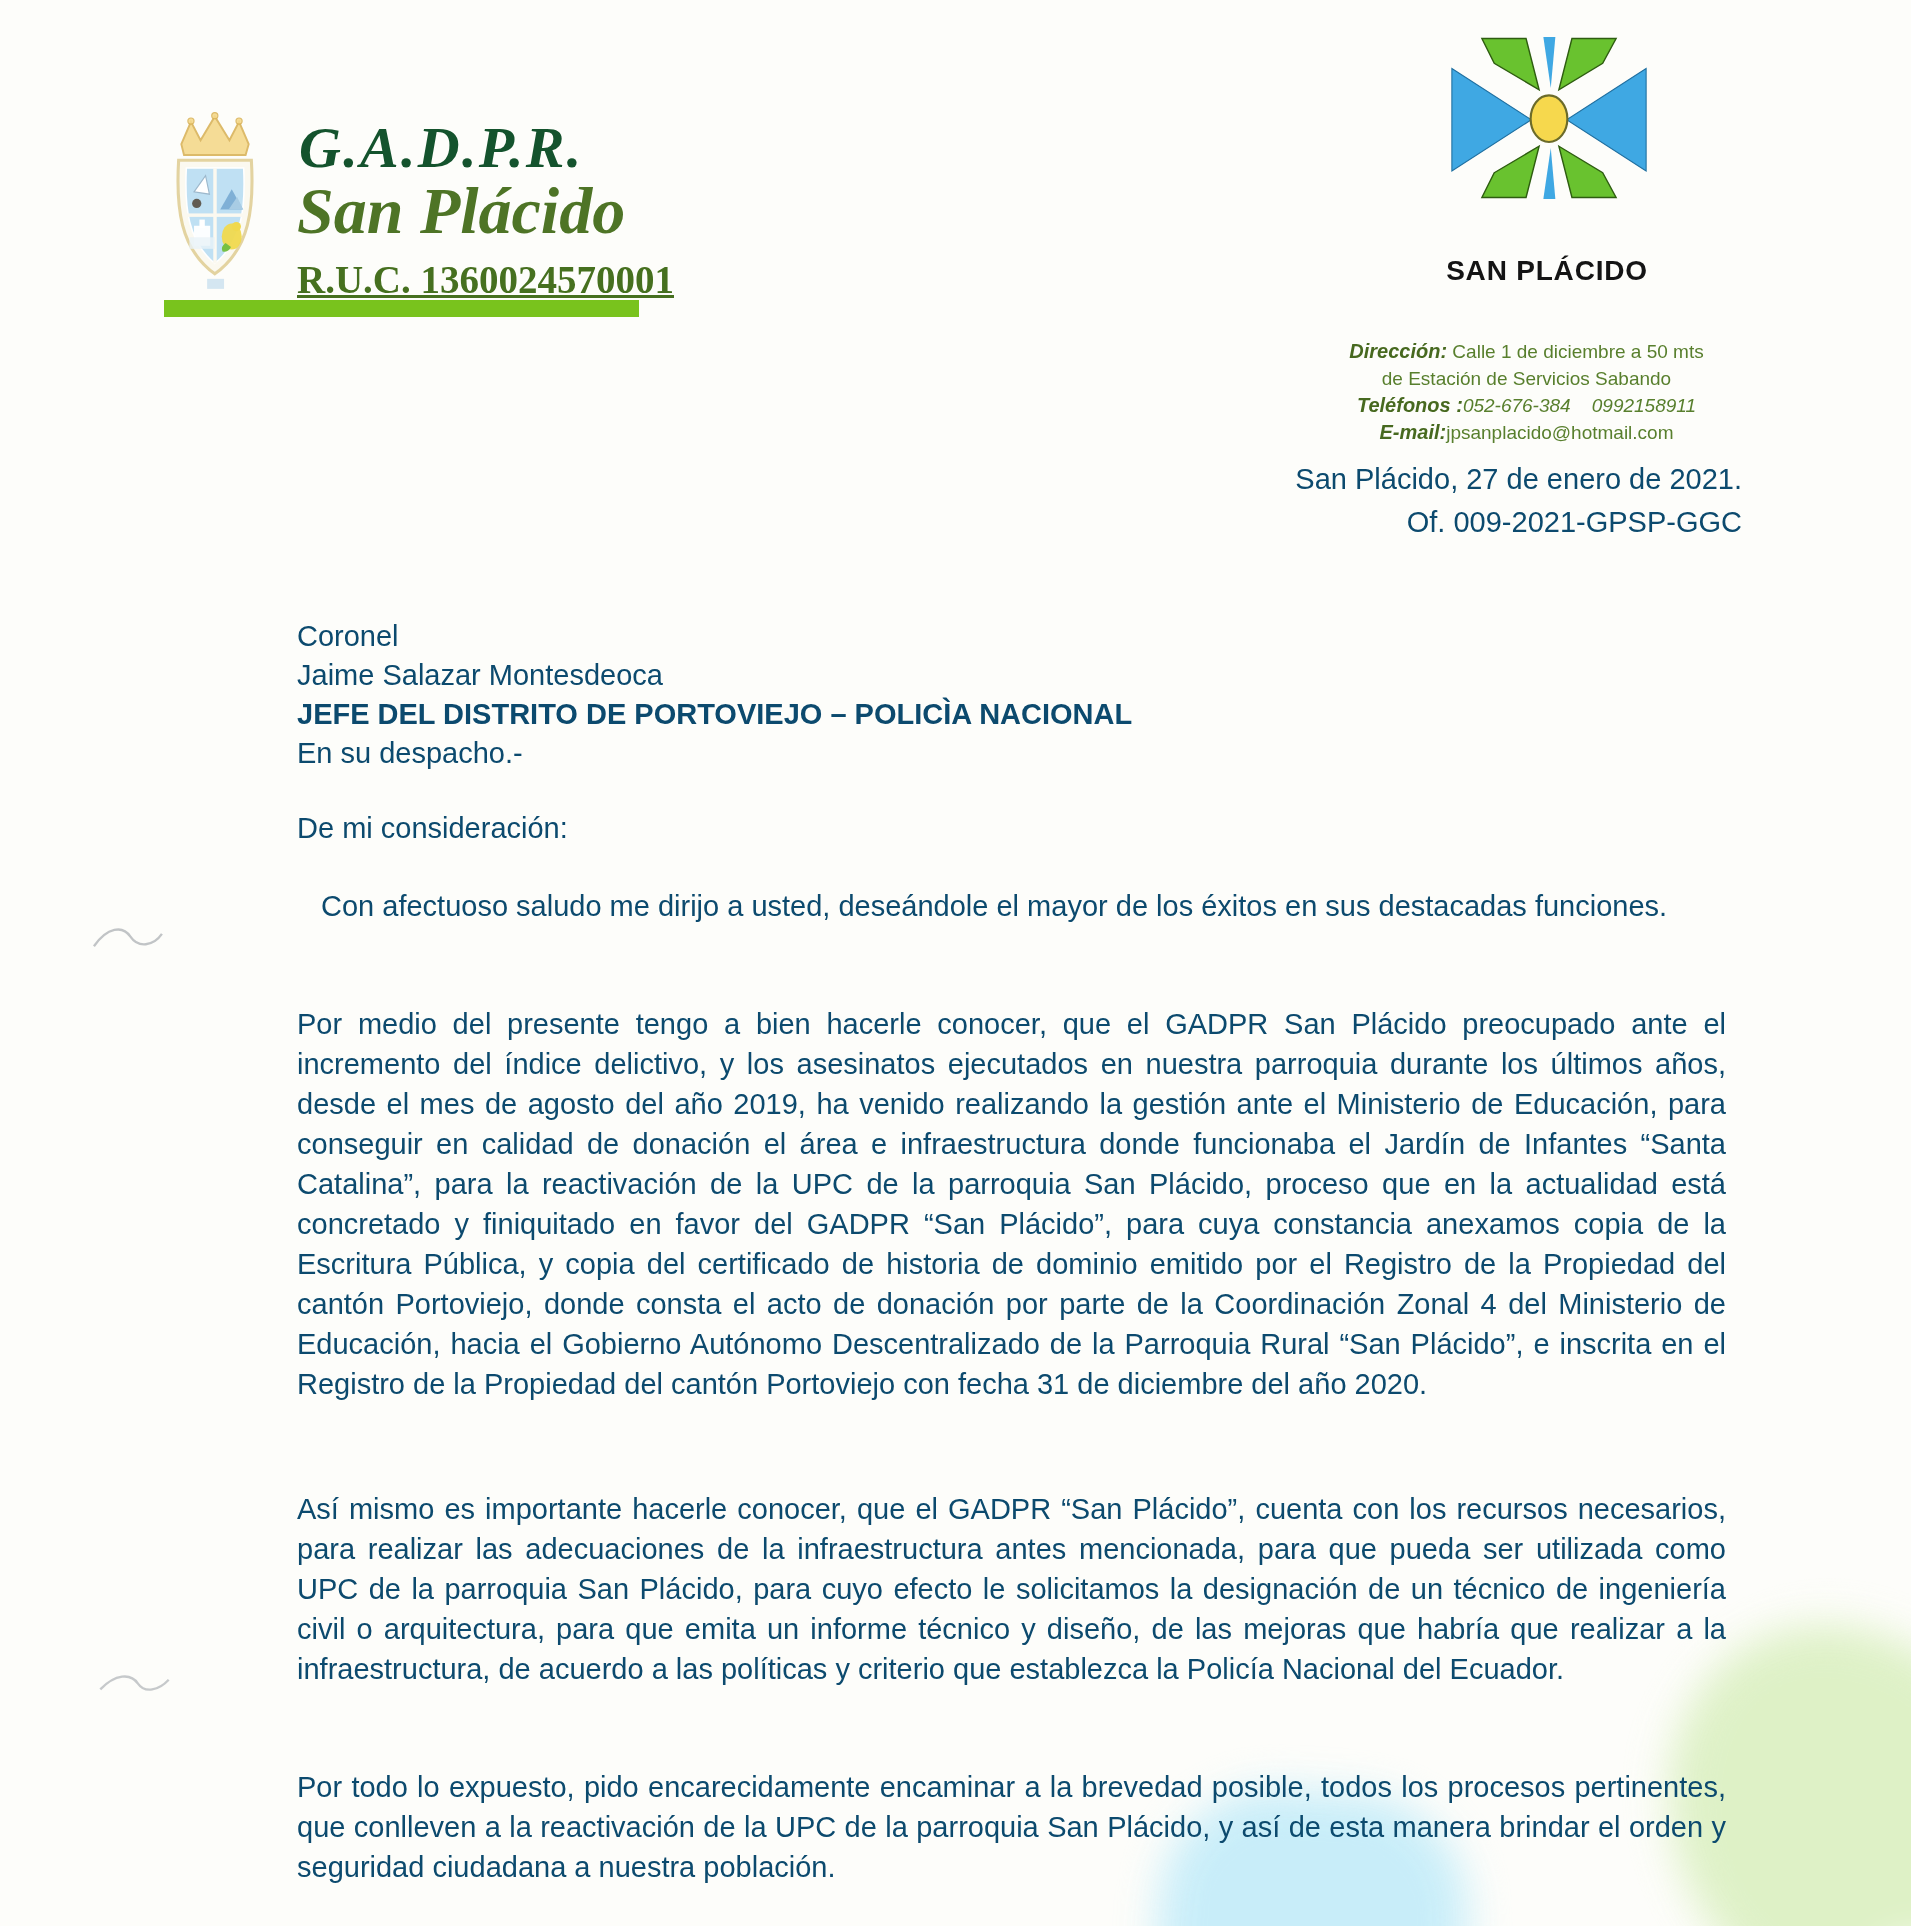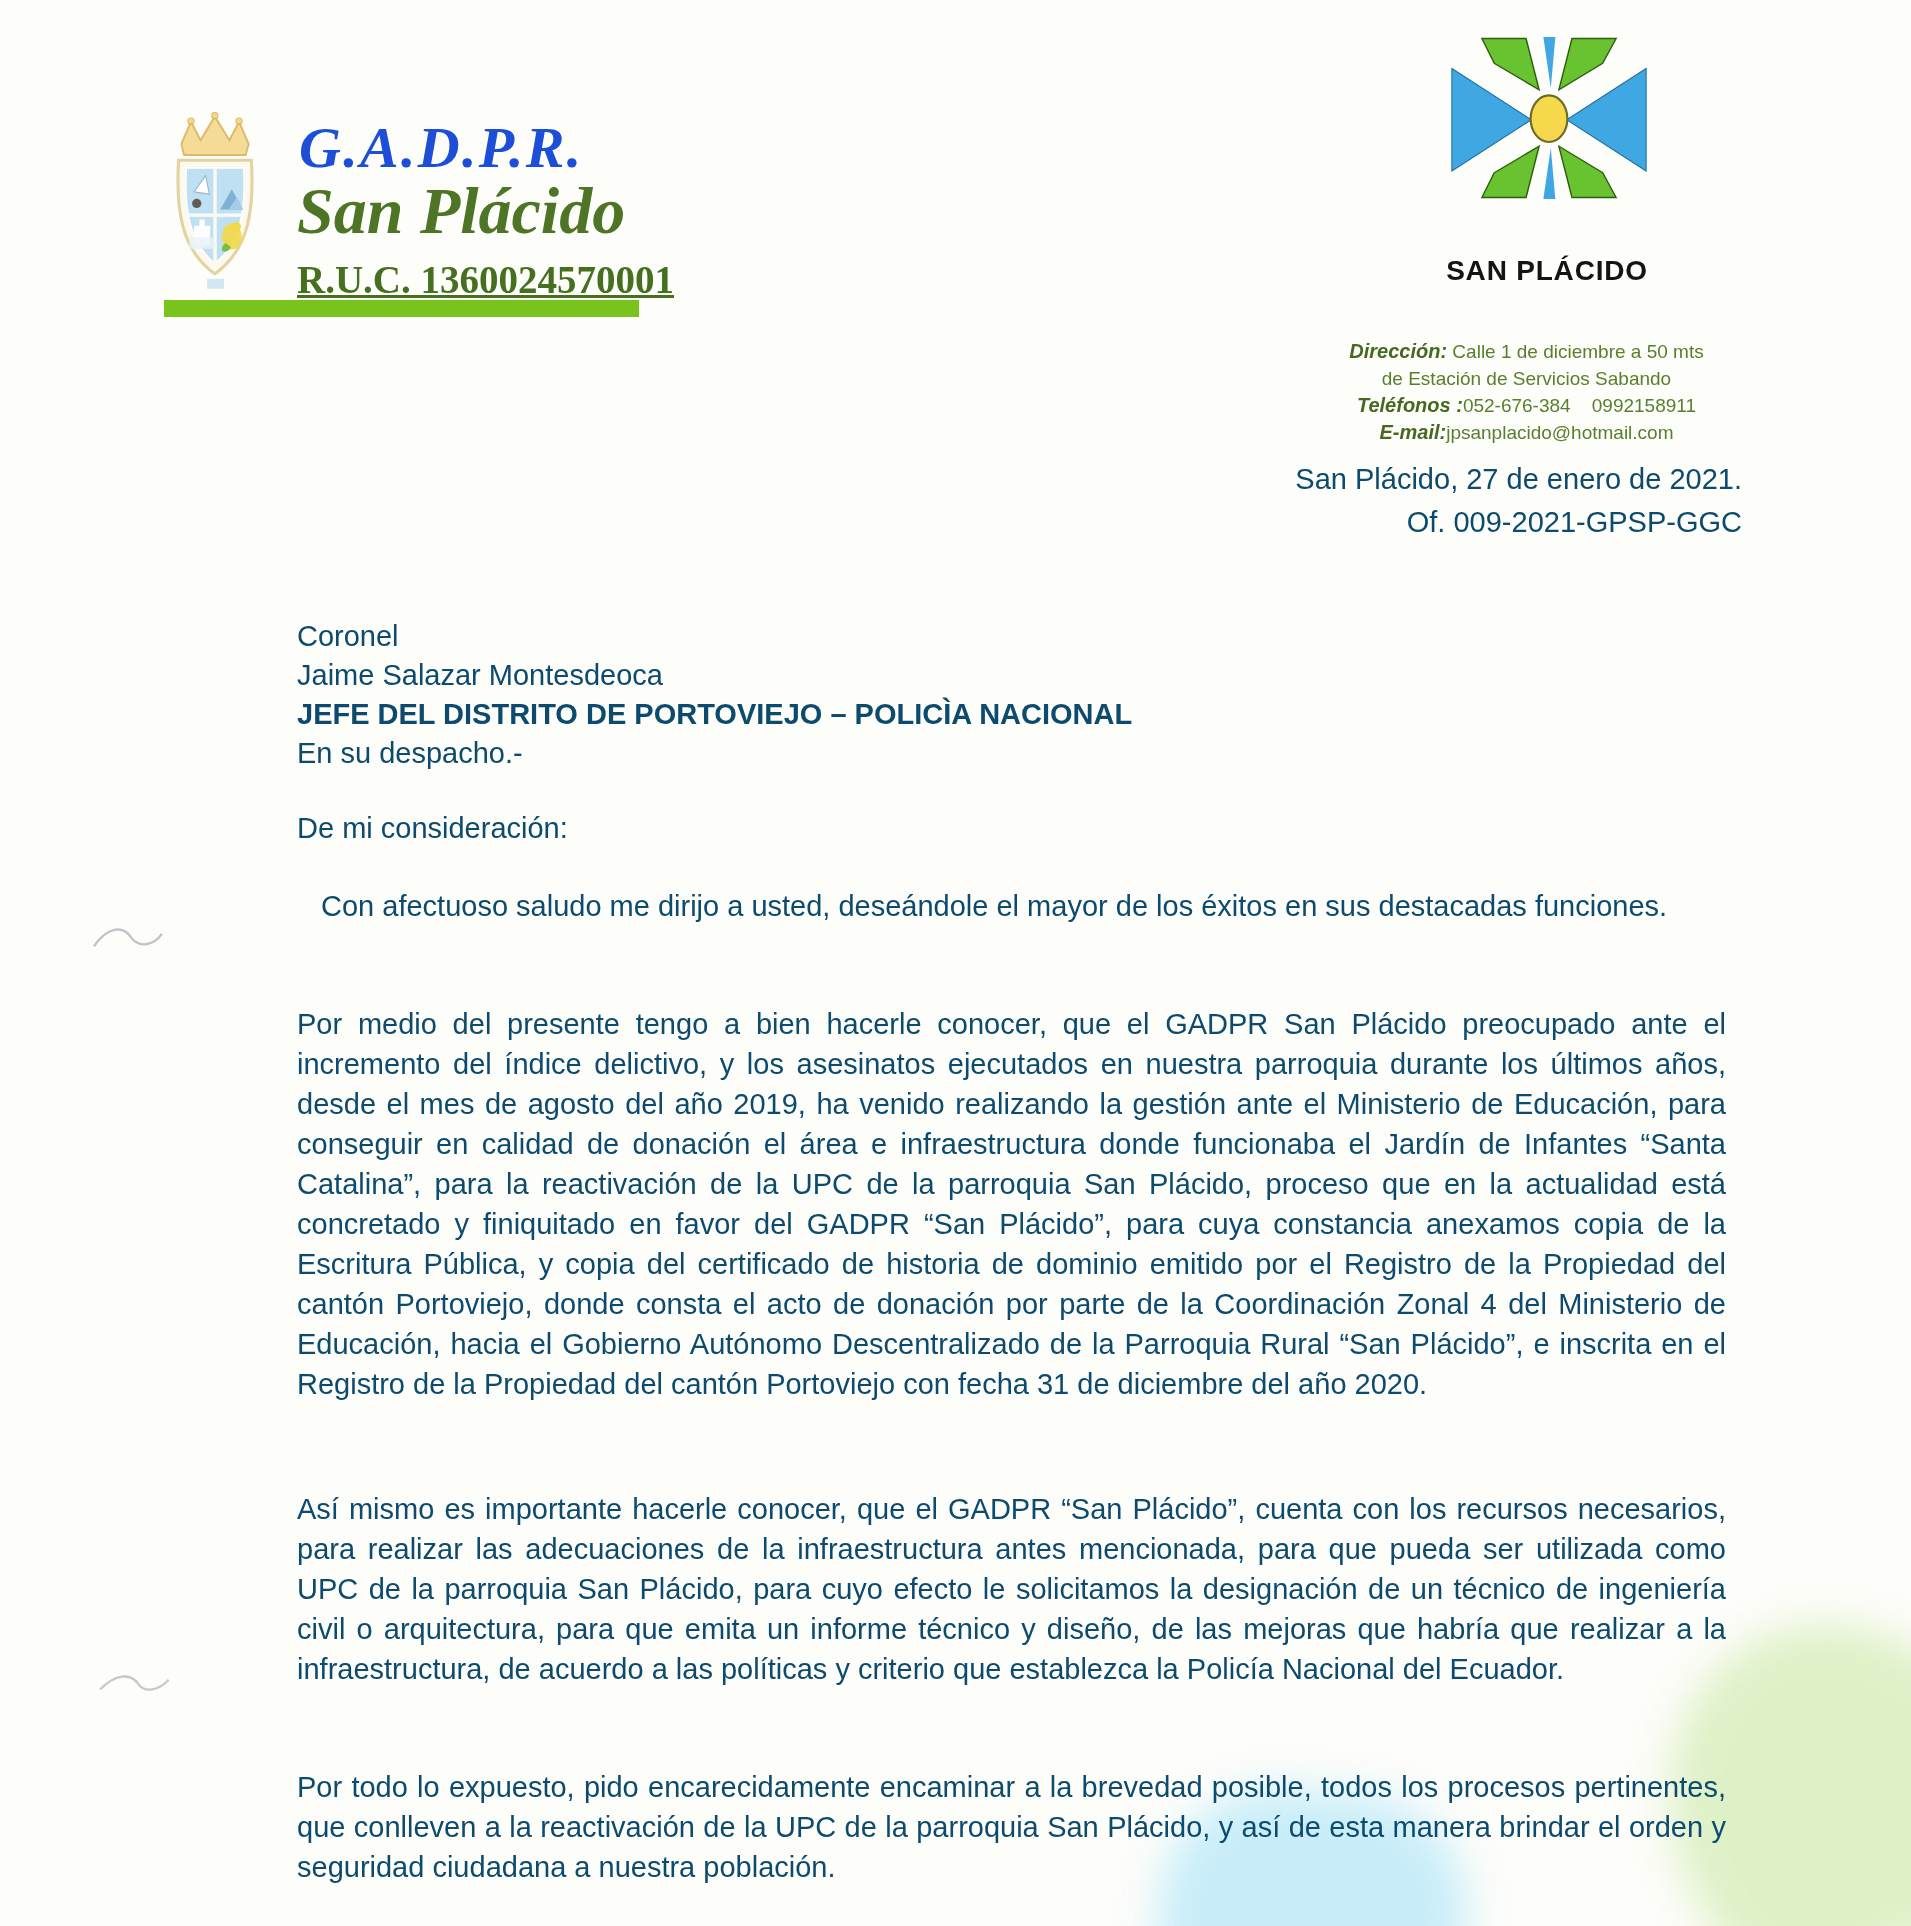--- a/index.html
+++ b/index.html
@@ -2,30 +2,30 @@
 <html style="font-size:6.2px"><head>
 <meta charset="utf-8">
 <style>
   html,body{margin:0;padding:0;background:#e8e8e8;}
   .page{position:relative;width:1911px;height:2704px;background:#fdfdfa;overflow:hidden;
         font-family:"Liberation Sans",sans-serif;color:#1c1c1e;}
   .abs{position:absolute;}
   
   .wm{position:absolute;filter:blur(21px);border-radius:50%;}
   
-  .hl-abbr{left:299px;top:114px;font:italic 700 58px "Liberation Serif",serif;color:#1d4ed8;letter-spacing:2.3px;}
+  .hl-abbr{left:299px;top:114px;font:italic 700 58px "Liberation Serif",serif;color:#14532d;letter-spacing:2.3px;}
   .hl-name{left:297px;top:173px;font:italic 700 66px "Liberation Serif",serif;color:#4e7426;}
   .hl-ruc{left:297px;top:257px;font:700 39px "Liberation Serif",serif;color:#46701f;text-decoration:underline;}
   .hl-bar{left:164px;top:300px;width:475px;height:17px;background:#79c31d;}
   
   .gad-word{left:1431px;top:200px;width:231px;text-align:center;font:700 65px/1 "Liberation Sans",sans-serif;color:#141414;letter-spacing:3.9px;}
   .gad-sub{left:1412px;top:257px;width:270px;text-align:center;font:700 28px/1 "Liberation Sans",sans-serif;color:#141414;letter-spacing:0.8px;}
   .contact{left:1257px;top:303px;width:539px;text-align:center;color:#587f2d;font:19px/27px "Liberation Sans",sans-serif;margin-top:35px;}
   .contact .lbl{font:italic 700 20px "Liberation Sans",sans-serif;color:#47691f;}
-  .contact .pre{white-space:pre-wrap;}
+  .contact .pre{white-space:pre-wrap;font-style:italic;}
   
   .txt{font:29px/40px "Liberation Sans",sans-serif;color:#0c4a6e;}
   .right-block{left:1156px;width:586px;text-align:right;}
   .col{left:297px;width:1429px;text-align:justify;}
   .bold{font-weight:700;}
 </style>
 </head>
 <body>
 
 <div class="page">

